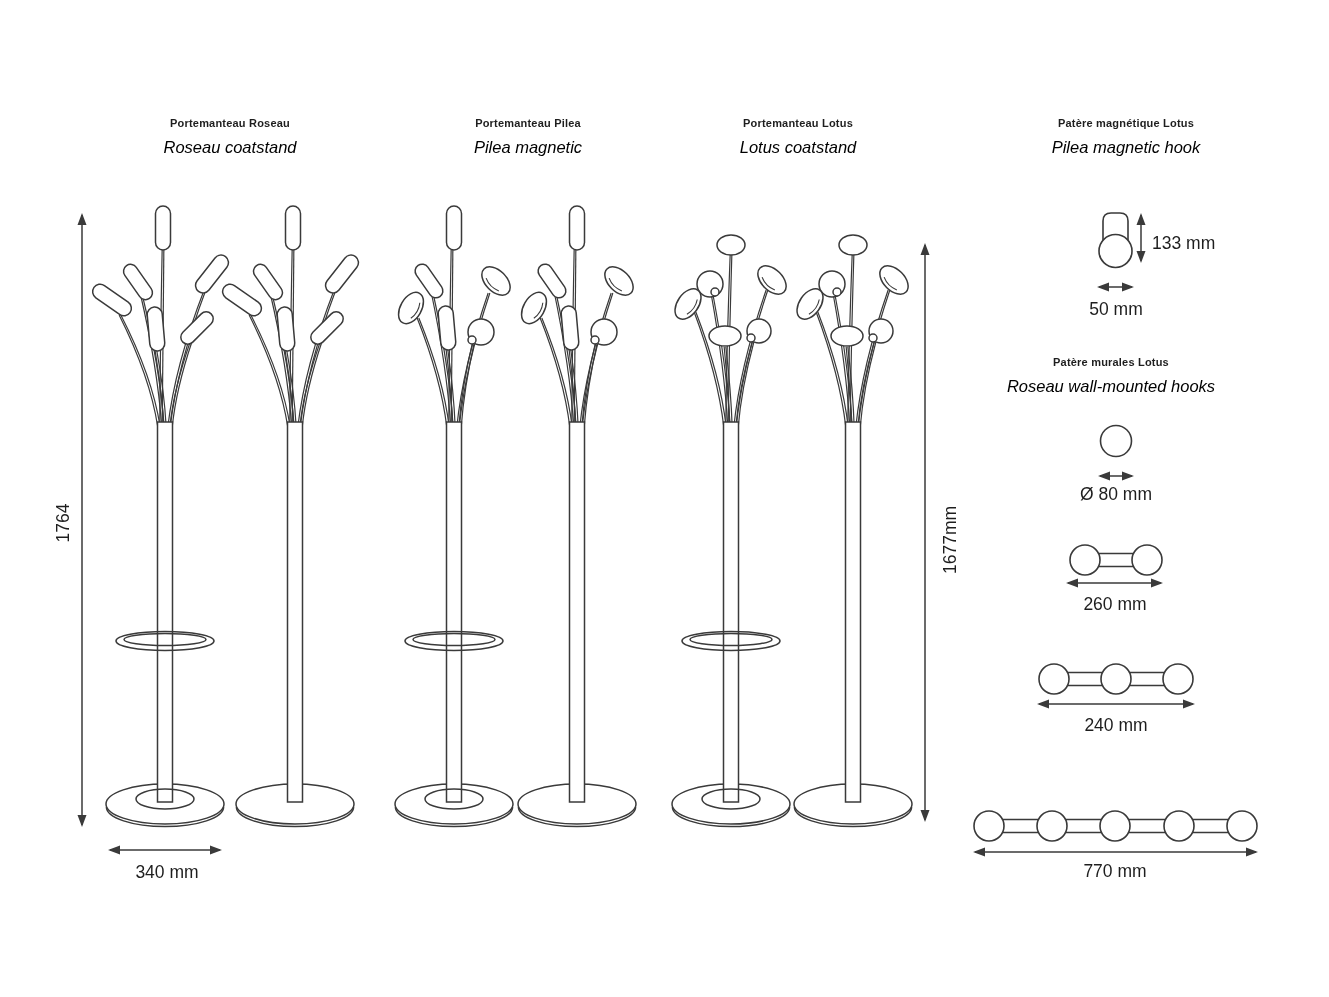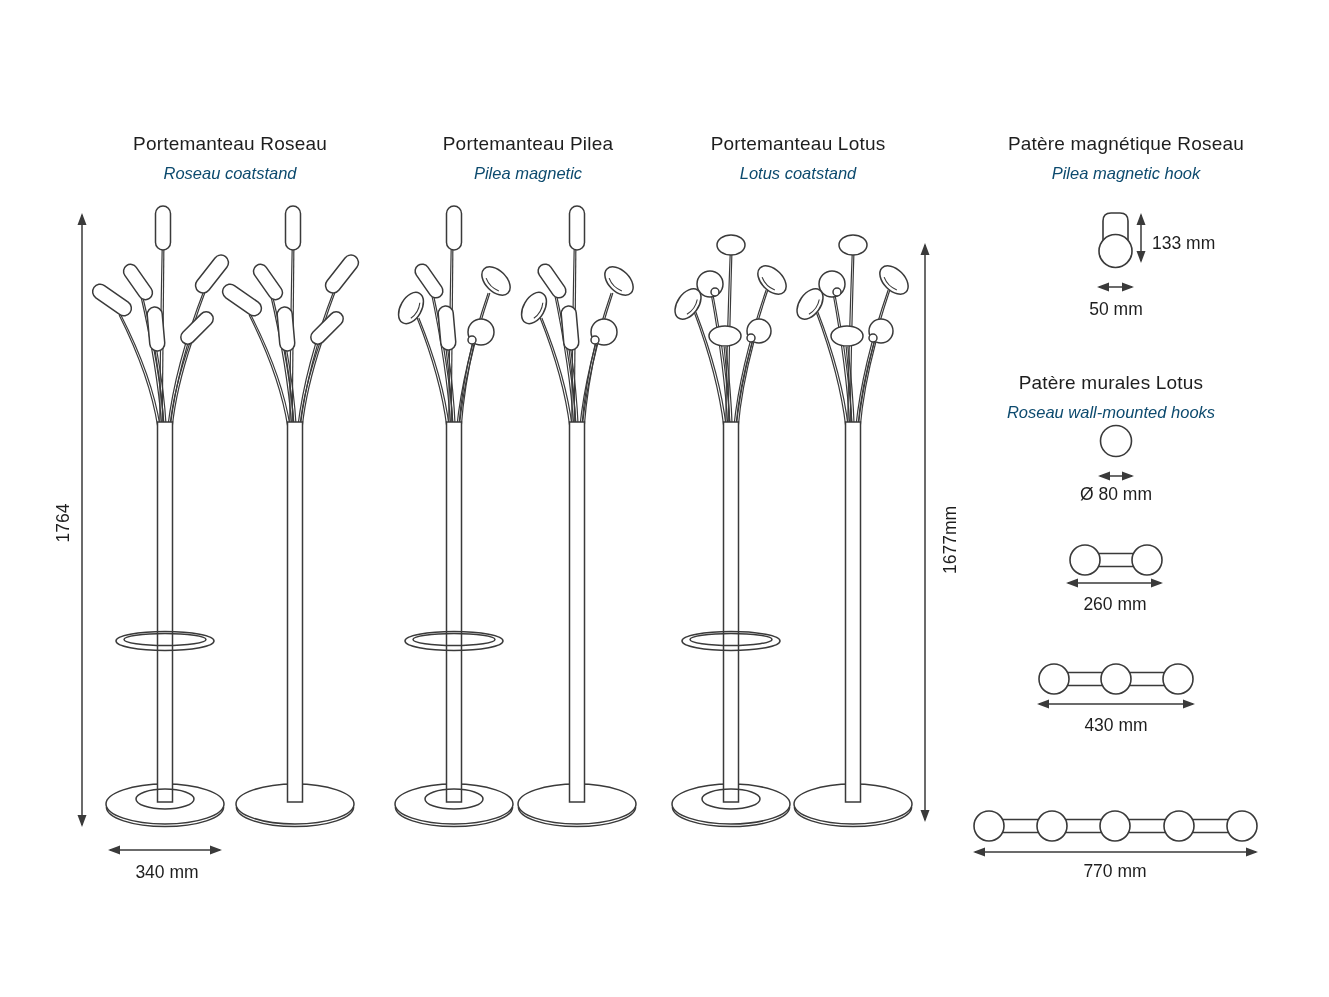--- a/index.html
+++ b/index.html
@@ -1,22 +1,22 @@
 <!DOCTYPE html>
 <html><head>
 <meta charset="utf-8">
 <style>
   html,body{margin:0;padding:0;background:#fff;}
   #canvas{
     position:relative;width:1329px;height:997px;background:#ffffff;
     font-family:"Liberation Sans", sans-serif;overflow:hidden;
   }
   .col-header{position:absolute;width:280px;text-align:center;}
-  .col-title{display:block;font-size:19px;font-weight:400;color:#1e1e1e;letter-spacing:.2px;margin-top:16px;}
-  .col-sub{display:block;margin-top:9px;font-size:16.5px;font-style:italic;color:#0c4a6e;}
+  .col-title{display:block;font-size:11px;font-weight:700;color:#1e1e1e;letter-spacing:.2px;}
+  .col-sub{display:block;margin-top:9px;font-size:16.5px;font-style:italic;color:#000000;}
   .dim{
     position:absolute;font-size:17.5px;color:#1e1e1e;white-space:nowrap;
     transform:translate(-50%,-50%);
   }
   .dim.rot{transform:translate(-50%,-50%) rotate(-90deg);}
   .dim.leftalign{transform:translate(0,-50%);}
   #art{position:absolute;left:0;top:0;width:1329px;height:997px;}
 </style>
 </head>
 <body>
@@ -327,30 +327,30 @@
   </div>
   <div class="col-header" style="left:388px;top:117px;">
     <span class="col-title">Portemanteau Pilea</span>
     <span class="col-sub">Pilea magnetic</span>
   </div>
   <div class="col-header" style="left:658px;top:117px;">
     <span class="col-title">Portemanteau Lotus</span>
     <span class="col-sub">Lotus coatstand</span>
   </div>
   <div class="col-header" style="left:986px;top:117px;">
-    <span class="col-title">Patère magnétique Roseau</span>
+    <span class="col-title">Patère magnétique Lotus</span>
     <span class="col-sub">Pilea magnetic hook</span>
   </div>
   <div class="col-header" style="left:971px;top:356px;">
     <span class="col-title">Patère murales Lotus</span>
     <span class="col-sub">Roseau wall-mounted hooks</span>
   </div>
 
   <span class="dim rot" style="left:63px;top:523px;">1764</span>
   <span class="dim" style="left:167px;top:872px;">340 mm</span>
   <span class="dim rot" style="left:950px;top:540px;">1677mm</span>
   <span class="dim leftalign" style="left:1152px;top:243px;">133 mm</span>
   <span class="dim" style="left:1116px;top:309px;">50 mm</span>
   <span class="dim" style="left:1116px;top:494px;">Ø 80 mm</span>
   <span class="dim" style="left:1115px;top:604px;">260 mm</span>
-  <span class="dim" style="left:1116px;top:725px;">430 mm</span>
+  <span class="dim" style="left:1116px;top:725px;">240 mm</span>
   <span class="dim" style="left:1115px;top:871px;">770 mm</span>
 </div>
 
 </body></html>

